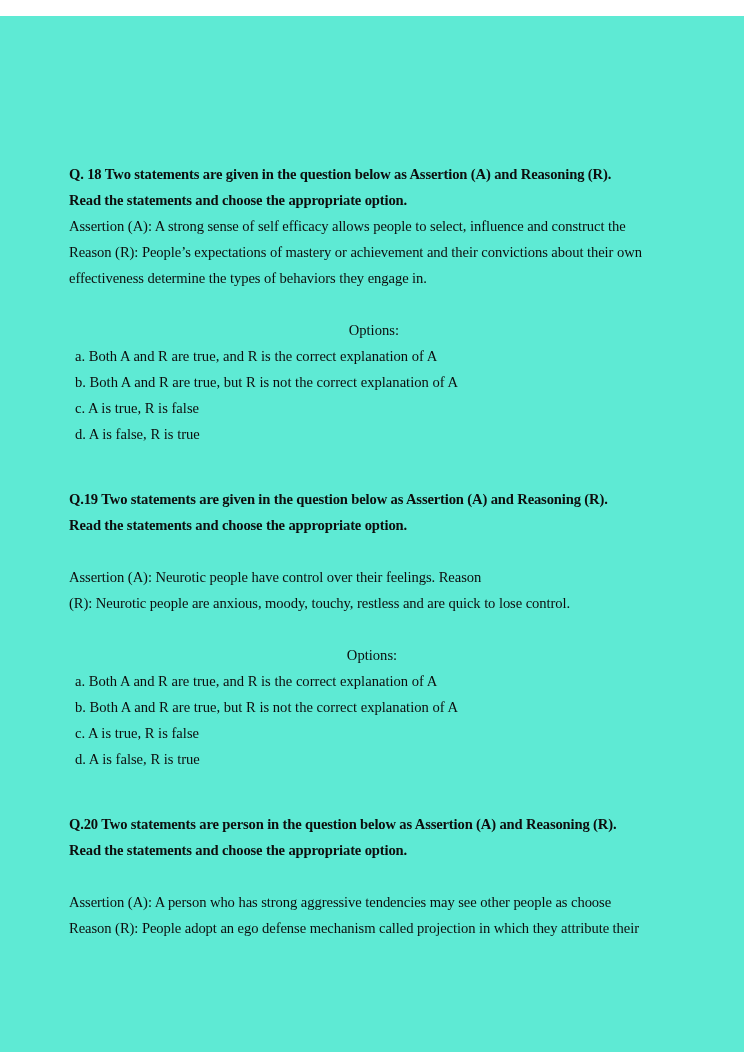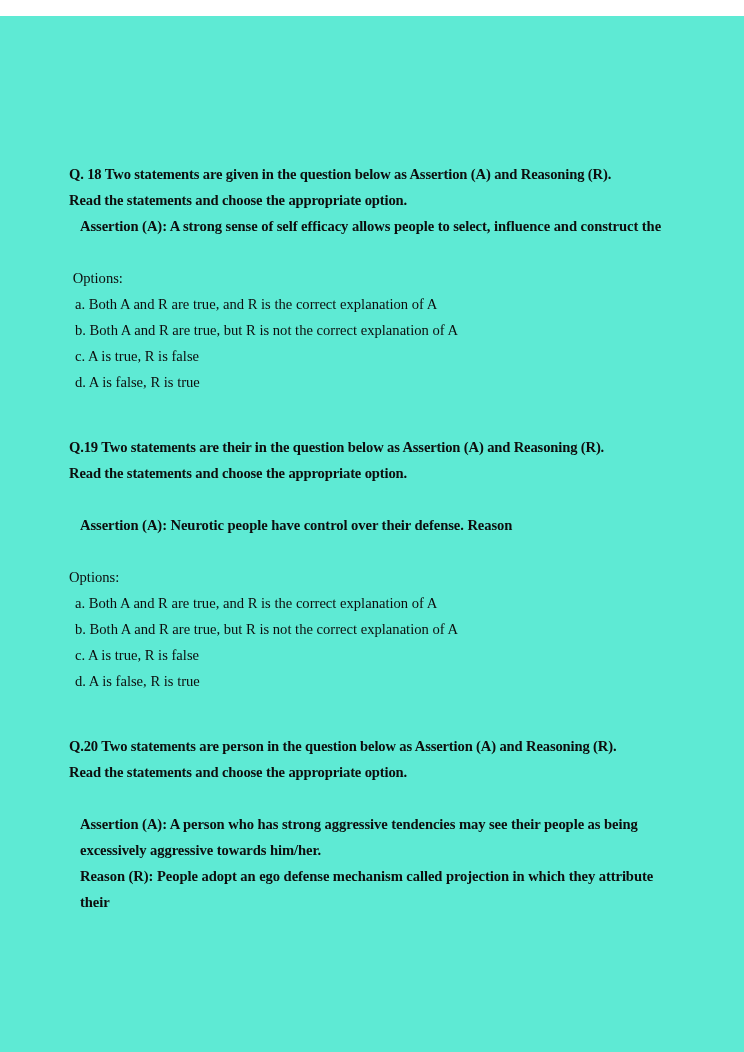--- a/index.html
+++ b/index.html
@@ -36,32 +36,32 @@
     padding: 0;
   }
   .heading-line {
     font-weight: bold;
     font-size: 14.6px;
     line-height: 26px;
     letter-spacing: -0.01em;
     white-space: pre-wrap;
   }
   .body-line {
-    font-weight: bold;
+    font-weight: normal;
     font-size: 14.6px;
     line-height: 26px;
     letter-spacing: -0.005em;
     white-space: pre-wrap;
-    margin-left: 11px;
   }
   .opt-label {
     font-weight: normal;
     font-size: 14.6px;
     line-height: 26px;
     white-space: pre-wrap;
+    text-align: center;
   }
   .opt-line {
     font-weight: normal;
     font-size: 14.6px;
     line-height: 26px;
     white-space: pre-wrap;
     margin-left: 6px;
   }
   .blank-line {
     height: 26px;
@@ -75,58 +75,60 @@
 </head>
 <body>
 
 <div class="page">
   <div class="content">
 
     <div class="q-block">
       <div class="heading-line">Q. 18 Two statements are given in the question below as Assertion (A) and Reasoning (R).</div>
       <div class="heading-line">Read the statements and choose the appropriate option.</div>
       <div class="body-line">Assertion (A): A strong sense of self efficacy allows people to select, influence and construct the</div>
+      <div class="body-line">Reason (R): People’s expectations of mastery or achievement and their convictions about their own</div>
+      <div class="body-line">effectiveness determine the types of behaviors they engage in.</div>
 
       <div class="blank-line"></div>
 
       <div class="opt-label"> Options:</div>
       <div class="opt-line">a. Both A and R are true, and R is the correct explanation of A</div>
       <div class="opt-line">b. Both A and R are true, but R is not the correct explanation of A</div>
       <div class="opt-line">c. A is true, R is false</div>
       <div class="opt-line">d. A is false, R is true</div>
     </div>
 
     <div class="blank-line"></div>
     <div class="blank-half"></div>
 
     <div class="q-block">
-      <div class="heading-line">Q.19 Two statements are their in the question below as Assertion (A) and Reasoning (R).</div>
+      <div class="heading-line">Q.19 Two statements are given in the question below as Assertion (A) and Reasoning (R).</div>
       <div class="heading-line">Read the statements and choose the appropriate option.</div>
 
       <div class="blank-line"></div>
 
-      <div class="body-line">Assertion (A): Neurotic people have control over their defense. Reason</div>
+      <div class="body-line">Assertion (A): Neurotic people have control over their feelings. Reason</div>
+      <div class="body-line">(R): Neurotic people are anxious, moody, touchy, restless and are quick to lose control.</div>
 
       <div class="blank-line"></div>
 
       <div class="opt-label">Options:</div>
       <div class="opt-line">a. Both A and R are true, and R is the correct explanation of A</div>
       <div class="opt-line">b. Both A and R are true, but R is not the correct explanation of A</div>
       <div class="opt-line">c. A is true, R is false</div>
       <div class="opt-line">d. A is false, R is true</div>
     </div>
 
     <div class="blank-line"></div>
     <div class="blank-half"></div>
 
     <div class="q-block">
       <div class="heading-line">Q.20 Two statements are person in the question below as Assertion (A) and Reasoning (R).</div>
       <div class="heading-line">Read the statements and choose the appropriate option.</div>
 
       <div class="blank-line"></div>
 
-      <div class="body-line">Assertion (A): A person who has strong aggressive tendencies may see their people as being</div>
-      <div class="body-line">excessively aggressive towards him/her.</div>
+      <div class="body-line">Assertion (A): A person who has strong aggressive tendencies may see other people as choose</div>
       <div class="body-line">Reason (R): People adopt an ego defense mechanism called projection in which they attribute their</div>
     </div>
 
   </div>
 </div>
 
 </body></html>

